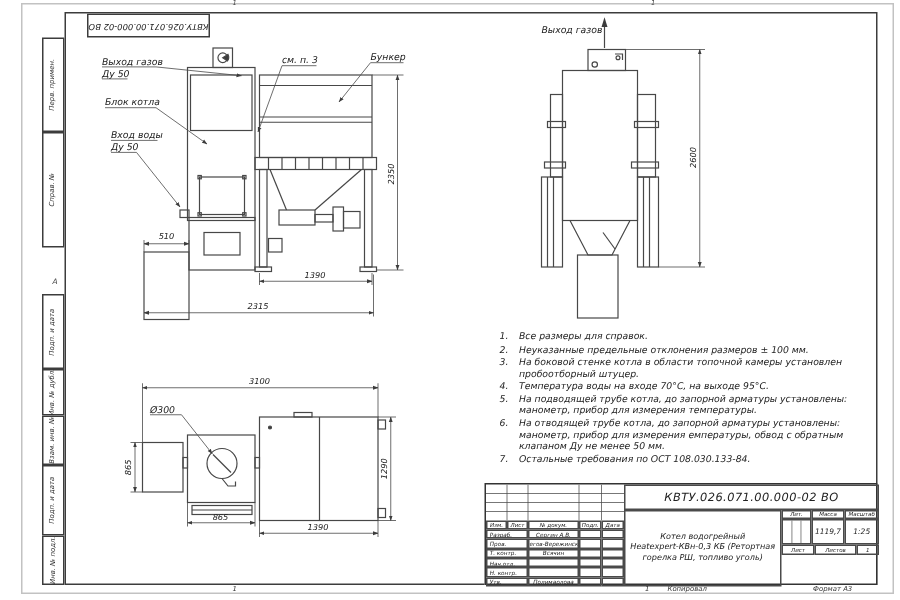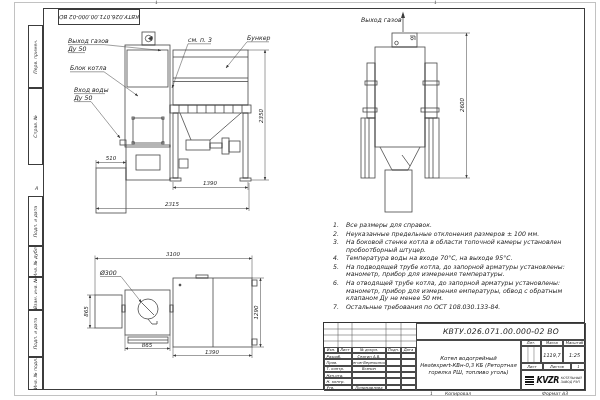--- a/index.html
+++ b/index.html
@@ -380,28 +380,20 @@
     </div>
     <div class="c valcell" style="left:217px;top:23px;width:22px;height:17px">1119,7</div>
     <div class="c valcell" style="left:239px;top:23px;width:23px;height:17px">1:25</div>
 
     <div class="tbgrid hcell" style="left:197px;top:40px;width:65px;height:7px;grid-template-columns:22px 28px 15px">
       <b>Лист</b>
       <b>Листов</b>
       <b>1</b>
     </div>
 
-    <div class="c logocell" style="left:197px;top:47px;width:65px;height:21px">
-      <span class="logo-mark"></span>
-      <span class="logo-text">KVZR</span>
-      <span class="logo-cap">
-        <div>КОТЕЛЬНЫЙ</div>
-        <div>ЗАВОД РЭП</div>
-      </span>
-    </div>
   </div>
 
   <div class="abs bfoot" style="left:155px;top:391px">1</div>
   <div class="abs bfoot" style="left:430px;top:391px">1</div>
   <div class="abs bfoot" style="left:445px;top:391px">Копировал</div>
   <div class="abs bfoot" style="left:542px;top:391px">Формат А3</div>
 
 </div>
 
 </body></html>

